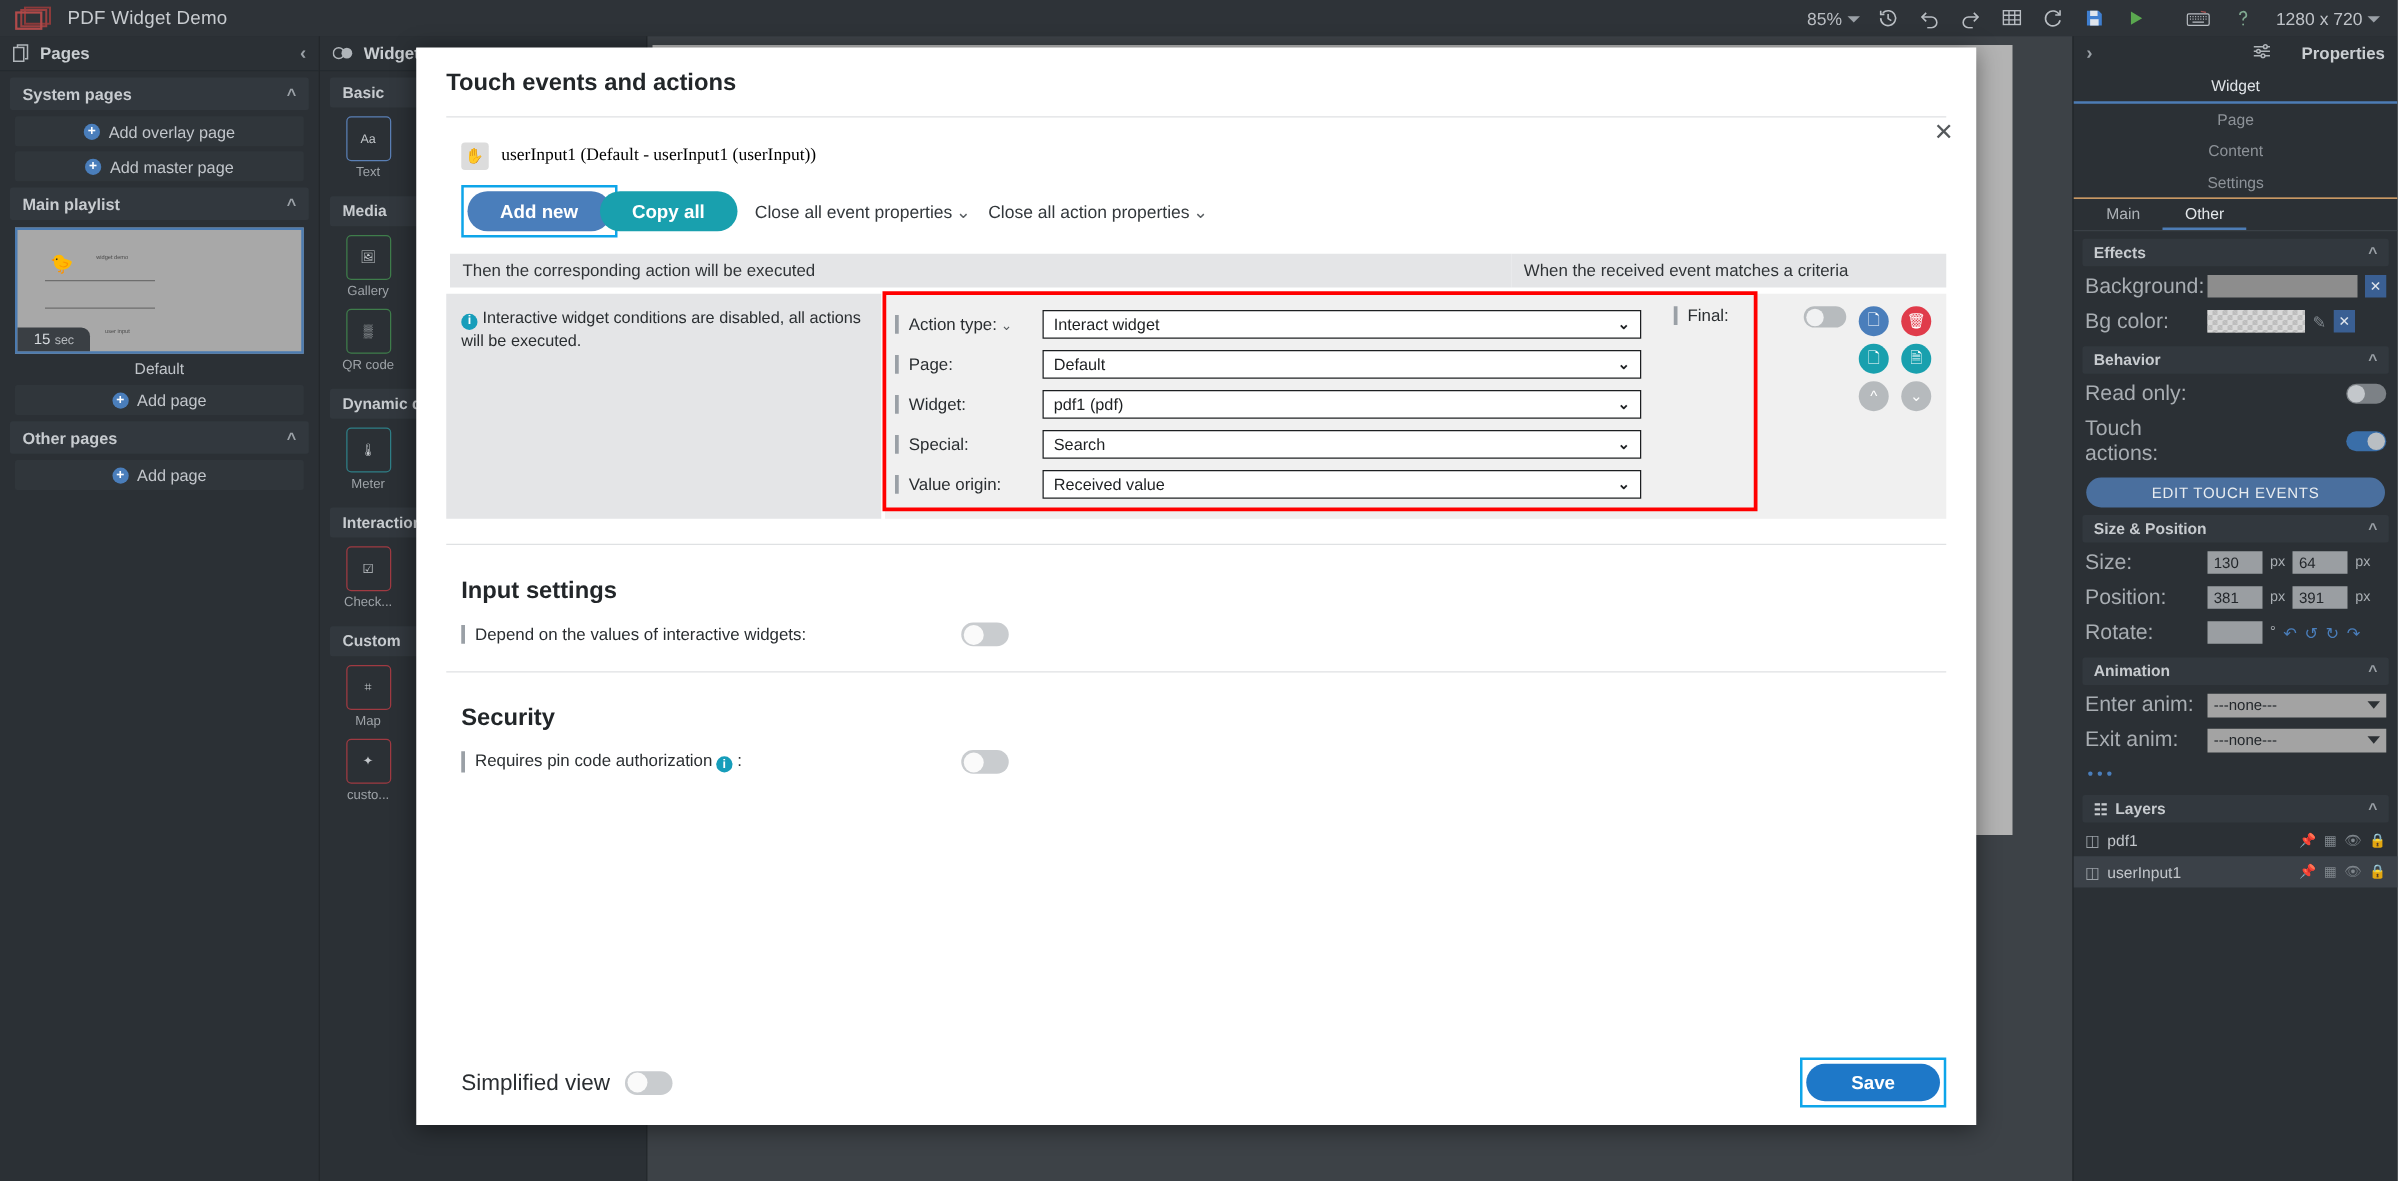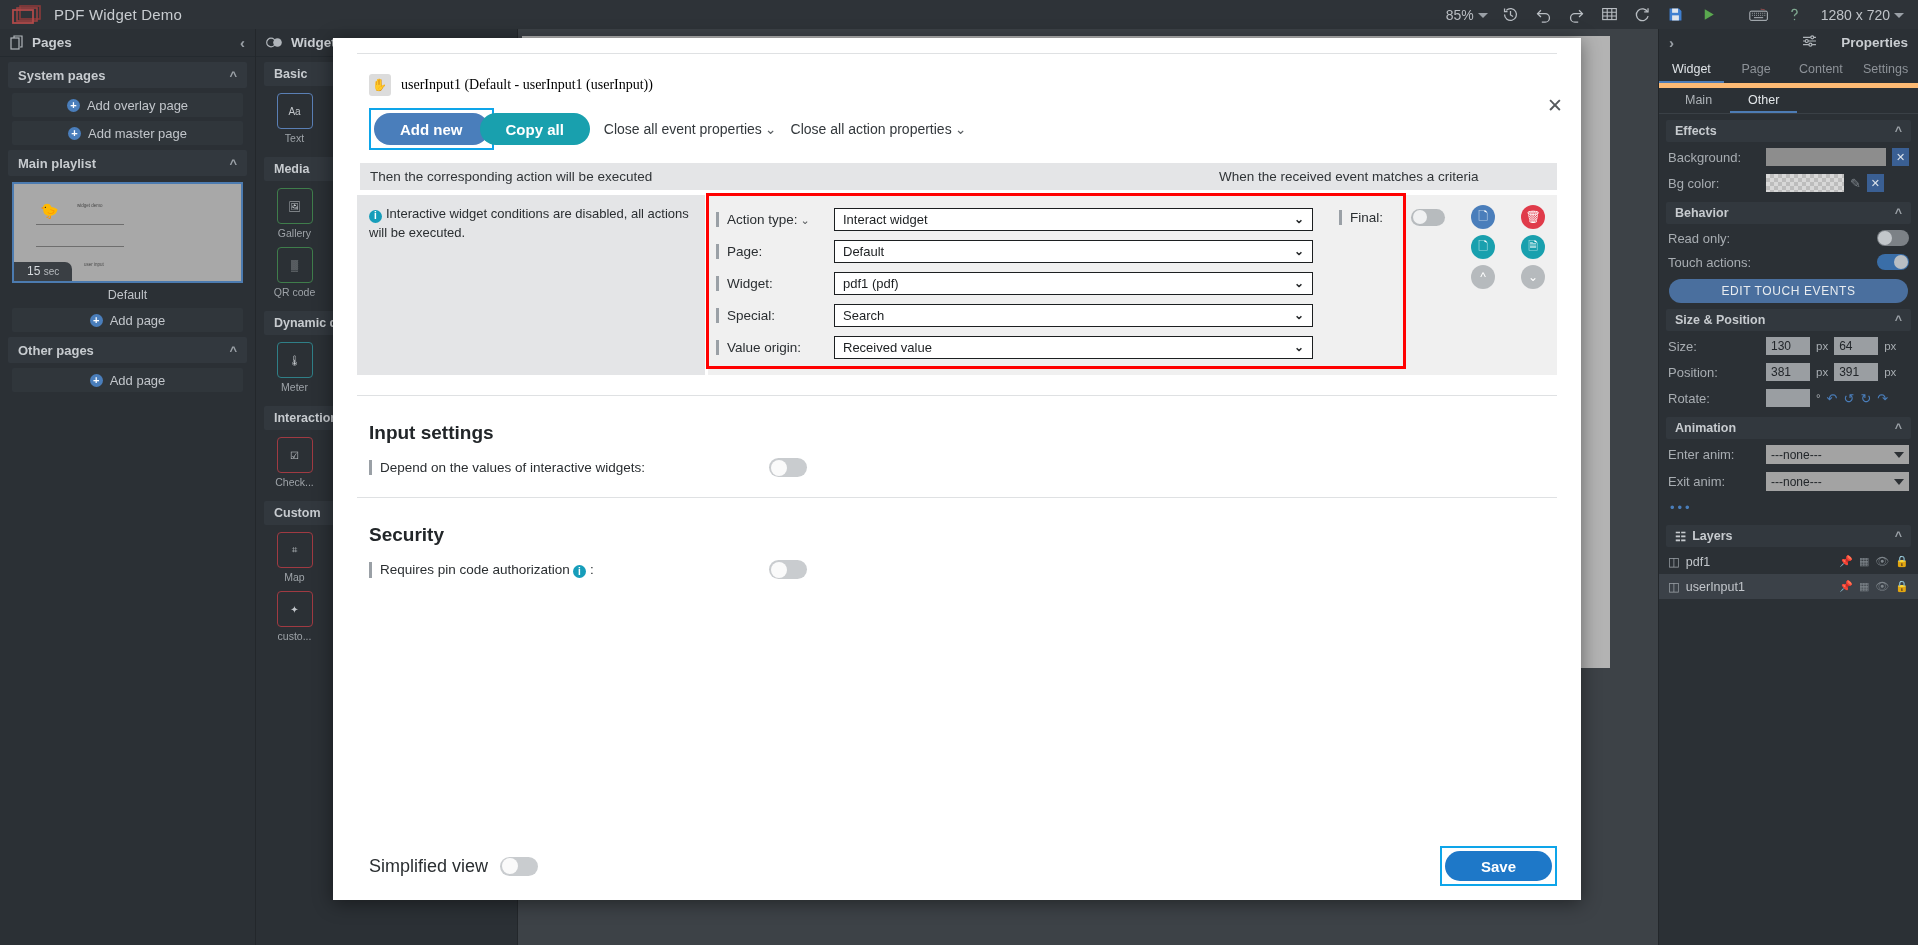--- a/index.html
+++ b/index.html
@@ -103,34 +103,34 @@
 
   
   #props-panel {
     position: absolute; right: 0; top: 29px; width: 260px; height: 916px;
     background: #2b3035; border-left: 1px solid #23272b;
   }
   .props-head { height: 27px; display:flex; align-items:center; padding: 0 10px;
     color:#c9cdd1; font-weight:bold; font-size:13.5px; }
   .props-head .expand { color:#9aa0a6; font-size: 15px; }
   .props-head .ttl { margin-left:auto; display:flex; align-items:center; gap:24px;}
-  .tabs-row { display: flex; border-bottom: 5px solid #fdba74; }
+  .tabs-row { display: flex; border-bottom: 1px solid #fdba74; flex-direction: column; }
   .tab { flex: 1; text-align: center; padding: 6px 0 5px; font-size: 12.5px; color: #8d9298; cursor: default;}
   .tab.active { color: #dfe3e7; border-bottom: 2px solid #4d7cb5; }
   .subtabs-row { display:flex; border-bottom: 1px solid #3a4046; padding-left: 8px;}
   .subtab { padding: 5px 18px 4px; font-size: 12.5px; color:#aeb3b8; }
   .subtab.active { color:#e3e7ea; border-bottom: 2px solid #4d7cb5; }
   .sec-head {
     margin: 6px 7px 2px; height: 22px; background: #32383e; border-radius:2px;
     display:flex; align-items:center; padding: 0 9px; font-weight:bold;
     color:#c7cbcf; font-size:12.5px;
   }
   .sec-head .chev { margin-left:auto; color:#9aa0a6;}
   .prow { display:flex; align-items:center; padding: 4px 9px; gap: 6px; }
-  .plabel { font-size: 13px; color:#a8adb2; width: 92px; flex: none;}
+  .plabel { font-size: 17px; color:#a8adb2; width: 92px; flex: none;}
   .swatch { height: 18px; background:#8d8d8d; flex:1; }
   .swatch.checker {
     background-image: linear-gradient(45deg,#bdbdbd 25%,transparent 25%,transparent 75%,#bdbdbd 75%),
                       linear-gradient(45deg,#bdbdbd 25%,#d8d8d8 25%,#d8d8d8 75%,#bdbdbd 75%);
     background-size: 8px 8px; background-position: 0 0, 4px 4px;
     flex: none; width: 78px;
   }
   .xbtn { width: 17px; height: 18px; background:#3a5f93; color:#dfe5ec; display:flex;
     align-items:center; justify-content:center; font-size: 11px; }
   .toggle { width: 32px; height: 16px; border-radius: 9px; background:#7c8186; position:relative; flex:none;}
@@ -193,21 +193,21 @@
   .act-fields { flex: 1; padding: 10px 14px 10px 8px; }
   .f-row { display:flex; align-items:center; height: 28px; margin-bottom: 4px; }
   .f-label { width: 118px; font-size: 13.5px; color:#2a2e31; border-left: 3px solid #9aa0a6; padding-left: 8px; }
   .f-label .chev { color:#55595c; font-size:11px; margin-left:3px;}
   .f-select {
     flex: 1; height: 23px; background:#fff; border:1px solid #1c1f21; font-size:13px;
     color:#1c1f21; display:flex; align-items:center; padding: 0 8px; position:relative;
   }
   .f-select .sc { margin-left:auto; font-size:12px; color:#1c1f21; font-weight:bold;}
   .act-side { width: 230px; padding: 10px 12px; }
-  .side-row { display:flex; align-items:center; gap: 26px; margin-bottom: 6px; justify-content:flex-end;}
+  .side-row { display:flex; align-items:flex-start; gap: 10px; margin-bottom: 6px; justify-content:flex-end;}
   .final-lbl { font-size:13.5px; color:#2a2e31; border-left:3px solid #9aa0a6; padding-left:8px; margin-right:auto;}
   .tg2 { width: 34px; height: 17px; border-radius:9px; background:#b7bbbe; position:relative;}
   .tg2 .k { position:absolute; top:1.5px; left:1.5px; width:14px;height:14px;border-radius:50%;background:#f0f1f2;}
   .circ { width: 24px; height: 24px; border-radius:50%; display:flex;align-items:center;justify-content:center;
     color:#fff; font-size:12px; }
   .c-blue { background:#4a7ebb; } .c-red { background:#e03b4a; }
   .c-teal { background:#19a0ae; } .c-gray { background:#b6babd; }
   .sec-title { margin: 26px 0 0 36px; font-size: 19px; font-weight:bold; color:#222629; }
   .sub-row { display:flex; align-items:center; margin: 14px 0 0 36px; }
   .sub-label { font-size: 13.5px; color:#2a2e31; border-left: 3px solid #9aa0a6; padding-left: 8px; width: 400px;}
@@ -632,20 +632,21 @@
       <span class="layer-icos">
         <span>📌</span>
         <span>▦</span>
         <span>👁</span>
         <span>🔒</span>
       </span>
     </div>
   </div>
 
   <div id="modal">
+    <div class="modal-title">Touch events and actions</div>
     <div class="modal-close">✕</div>
     <div class="modal-hr"></div>
 
     <div class="widget-id-row">
       <span class="hand-ico">✋</span>
       <span class="widget-id-txt">userInput1 (Default - userInput1 (userInput))</span>
     </div>
 
     <div class="btn-row">
       <span class="redbox">

